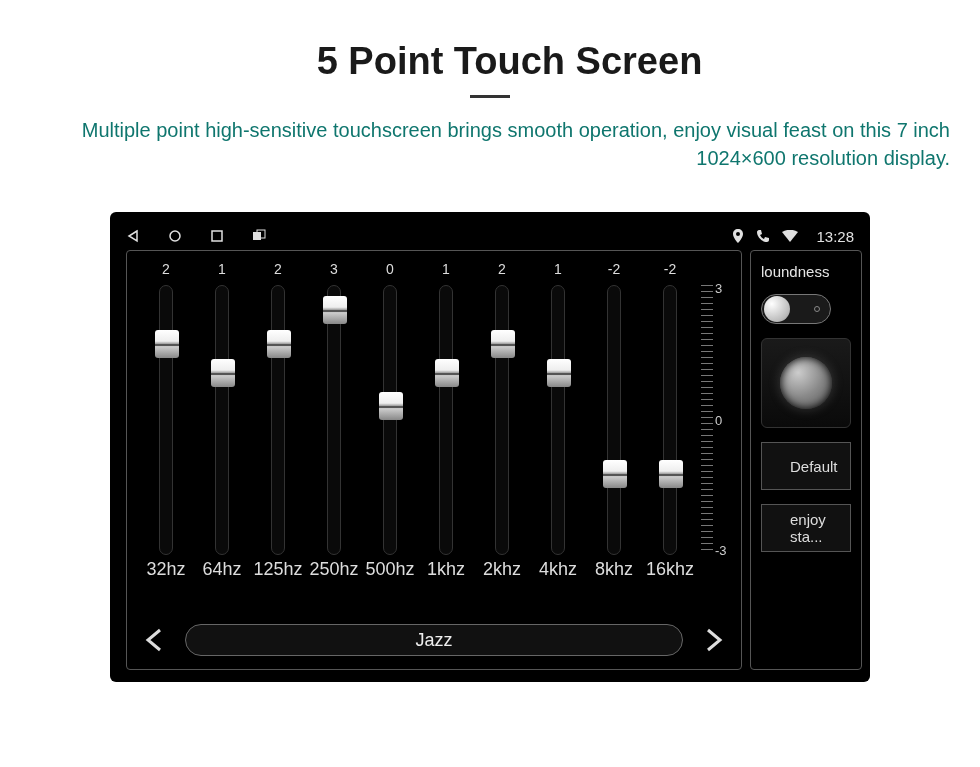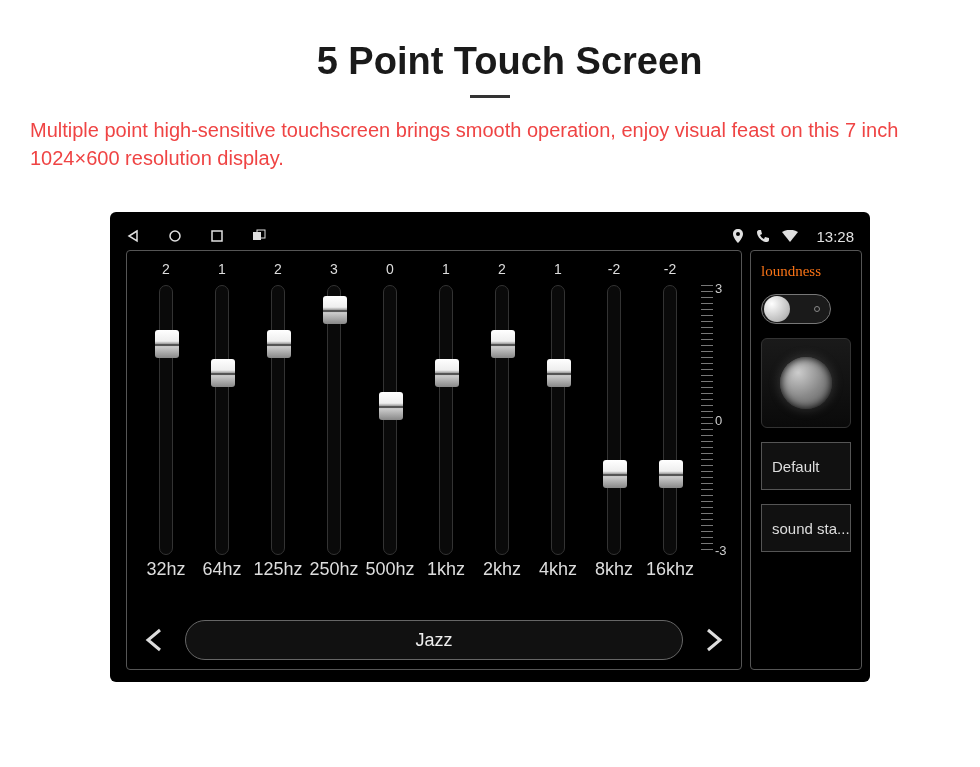--- a/index.html
+++ b/index.html
@@ -21,22 +21,22 @@
   margin-left: 39px;
 }
 .divider {
   width: 40px;
   height: 3px;
   background: #333;
   margin-bottom: 18px;
 }
 .subtitle {
   font-size: 20px;
-  color: #ef4444;
-  text-align: left;
+  color: #0f766e;
+  text-align: right;
   line-height: 1.4;
   max-width: 920px;
   margin-bottom: 40px;
 }
 .device {
   width: 760px;
   height: 470px;
   background: #000;
   border-radius: 6px;
   padding: 10px 16px;
@@ -129,40 +129,40 @@
   height:42px;
 }
 .chevron {
   width:26px; height:26px;
   display:inline-flex;
   align-items:center;
   justify-content:center;
 }
 .preset-pill {
   flex:1;
-  height:40px;
+  height:32px;
   border:1px solid #666;
   border-radius:20px;
   background:#111;
   display:flex;
   align-items:center;
   justify-content:center;
   font-size:18px;
   color:#eee;
 }
 .side-panel {
   width: 122px;
   border: 1px solid #555;
   border-radius:4px;
   padding:12px 10px;
   display:flex;
   flex-direction:column;
   gap:14px;
 }
-.side-label { font-size:15px; color:#f97316;font-family:Liberation Serif, serif; }
+.side-label { font-size:15px; color:#e5e5e5; }
 .toggle {
   width:70px; height:30px;
   border:1px solid #777;
   border-radius:15px;
   background:#1a1a1a;
   position:relative;
   display:flex;
   align-items:center;
 }
 .toggle-knob {
@@ -192,21 +192,21 @@
   border-radius:50%;
   background:radial-gradient(circle at 35% 30%,#ccc,#888 50%,#555);
   box-shadow:0 0 8px #000 inset, 0 0 12px rgba(180,180,180,0.25);
 }
 .side-btn {
   height:48px;
   border:1px solid #555;
   background:#111;
   display:flex;
   align-items:center;
-  padding-left:10px;
+  padding-left:28px;
   font-size:15px;
   color:#ddd;
 }
 svg { display:block; }
 </style>
 </head>
 <body>
 
 <div class="title">5 Point Touch Screen</div>
 <div class="divider"></div>
@@ -359,17 +359,17 @@
     <div class="side-panel">
       <div class="side-label">loundness</div>
       <div class="toggle">
         <div class="toggle-knob"></div>
         <div class="toggle-dot"></div>
       </div>
       <div class="big-btn">
         <div class="big-btn-inner"></div>
       </div>
       <div class="side-btn">Default</div>
-      <div class="side-btn">sound sta...</div>
+      <div class="side-btn">enjoy sta...</div>
     </div>
   </div>
 
 </div>
 
 </body></html>

